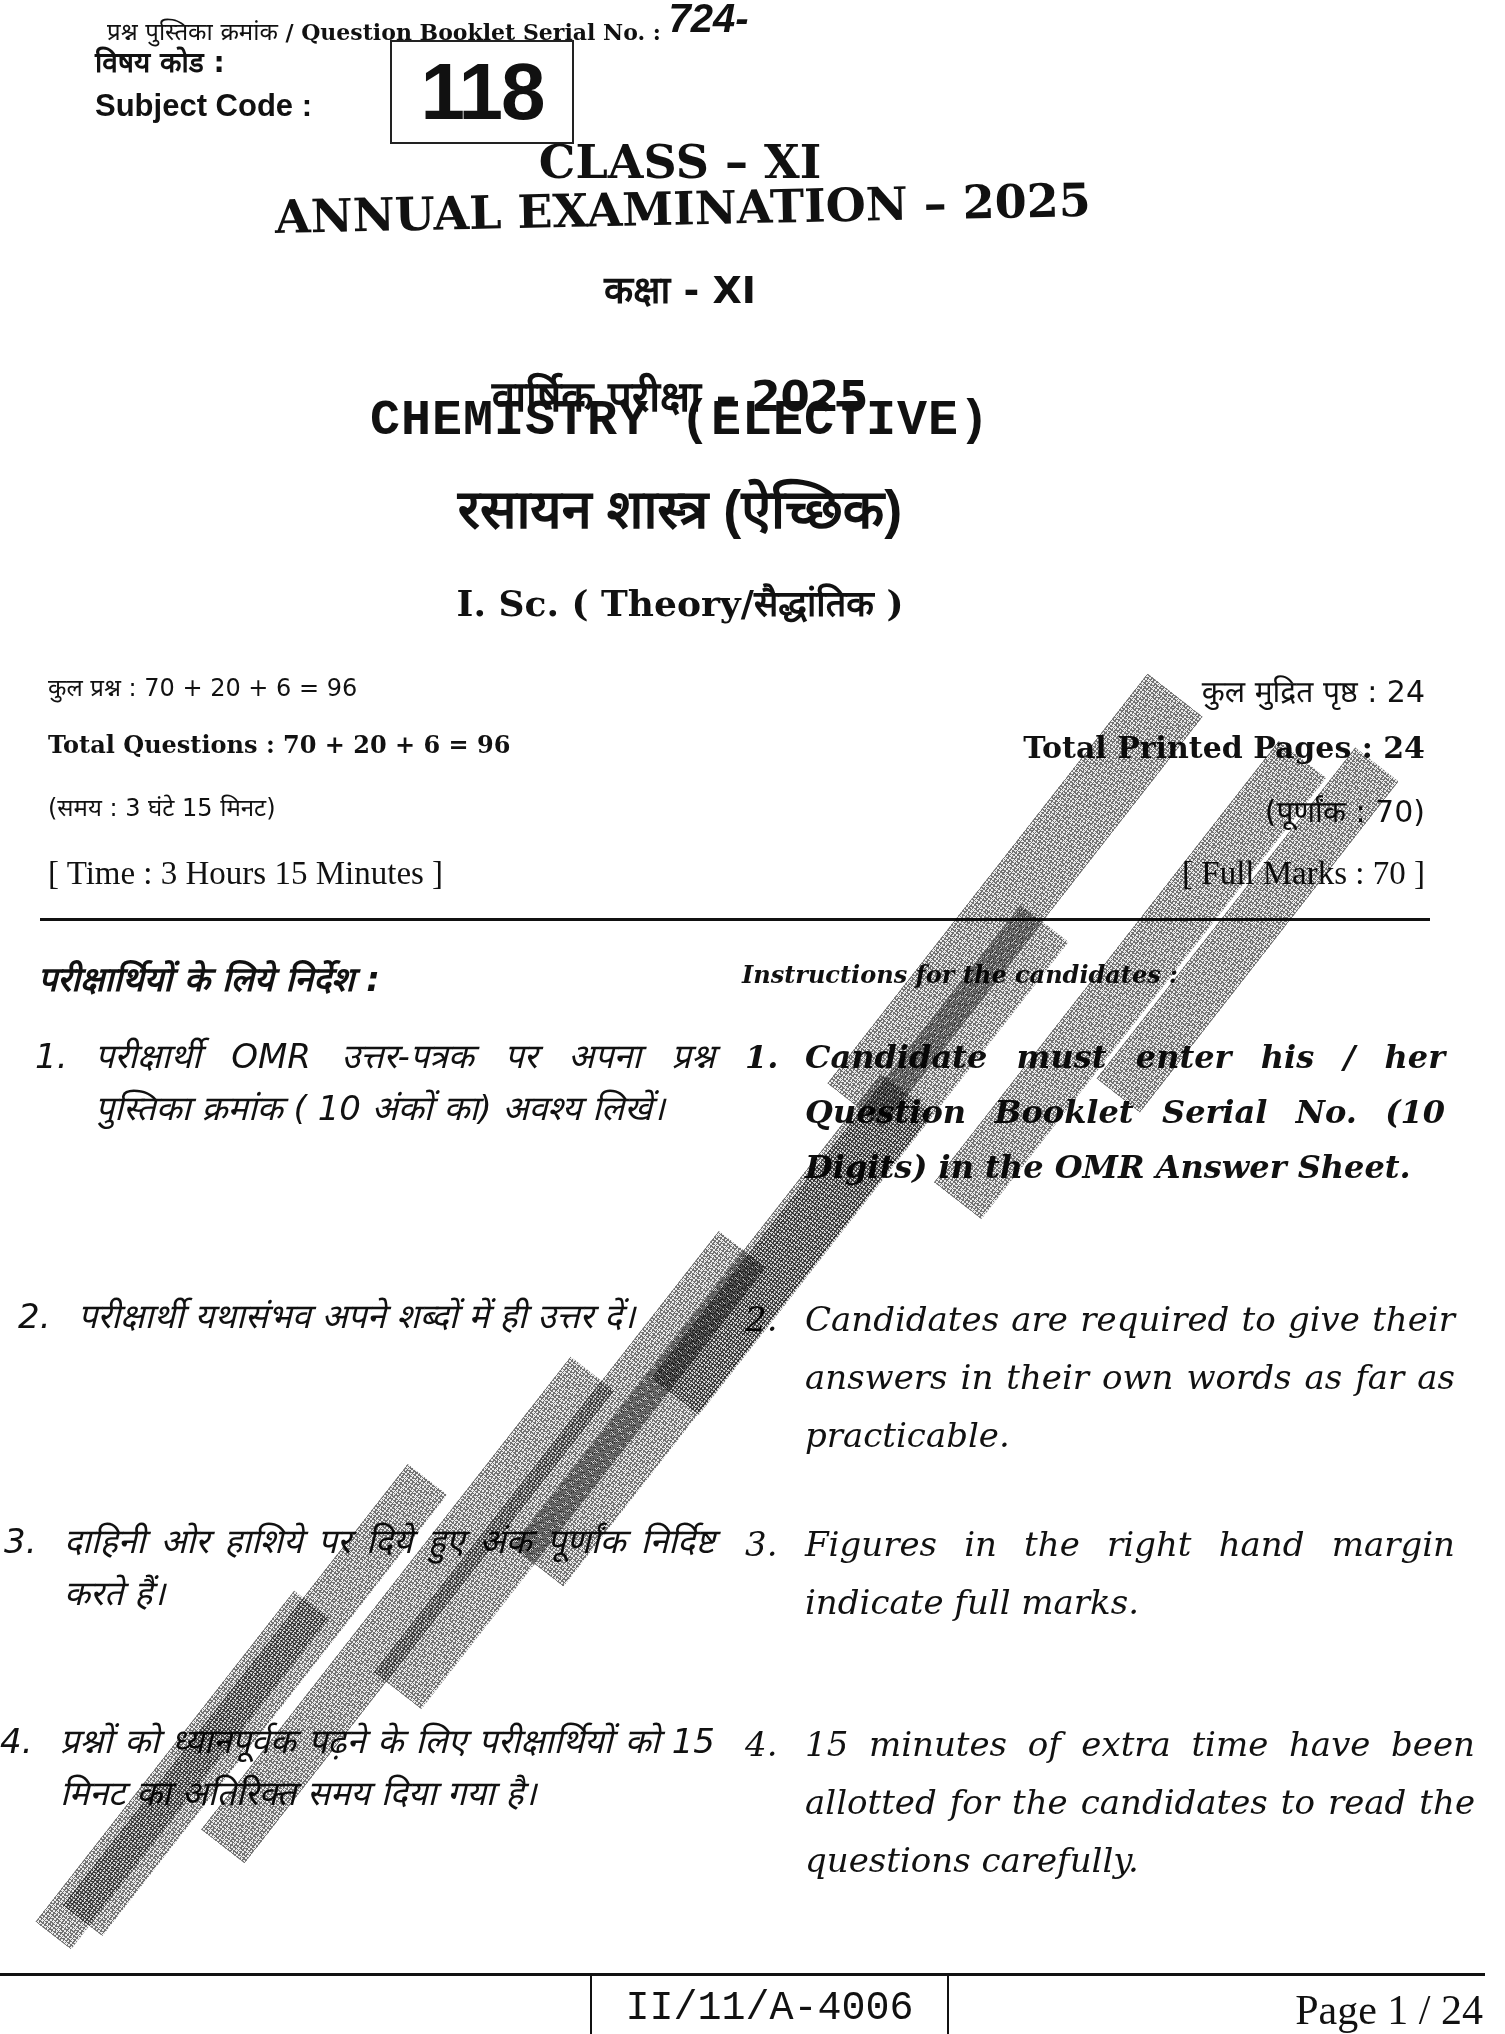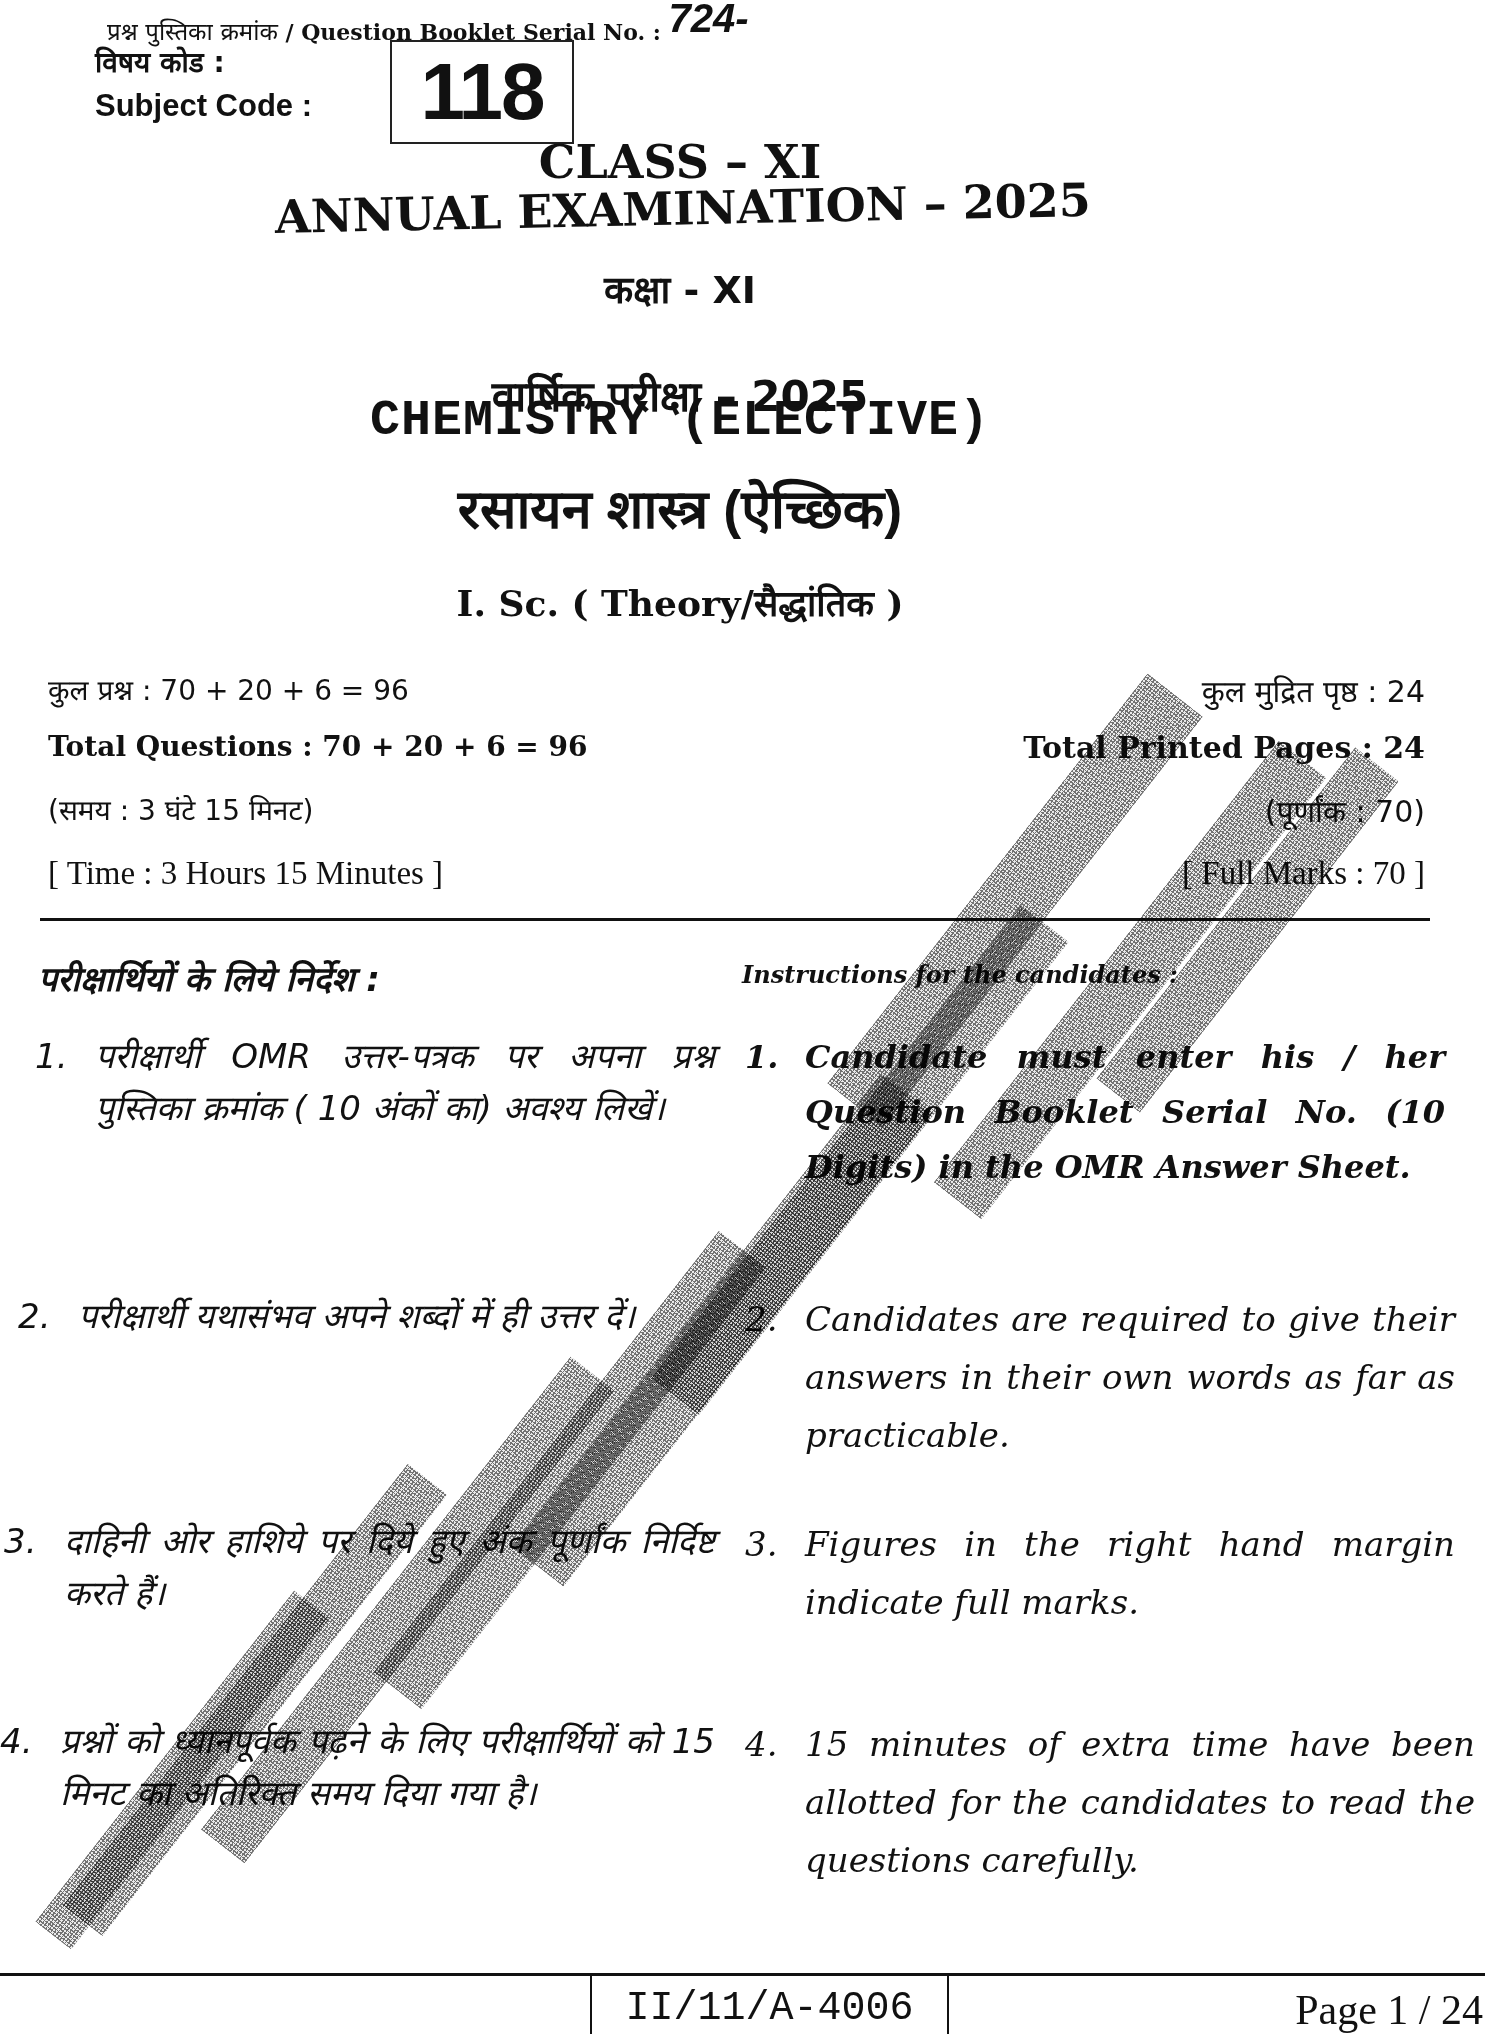--- a/index.html
+++ b/index.html
@@ -17,21 +17,21 @@
   .code-box { top: 40px; left: 390px; width: 180px; height: 100px; border: 2px solid #222; font-family: "Liberation Sans", sans-serif; font-weight: bold; font-size: 80px; line-height: 100px; text-align: center; letter-spacing: -2px; }
 
   .t1 { top: 135px; font-size: 46px; font-weight: bold; font-family: "DejaVu Serif", serif; }
   .t2 { top: 190px; left: 275px; font-size: 46px; font-weight: bold; font-family: "DejaVu Serif", serif; transform: rotate(-1.2deg); transform-origin: left center; }
   .t3 { top: 262px; font-size: 38px; font-weight: bold; font-family: "DejaVu Sans", sans-serif; }
   .t4 { top: 318px; font-size: 42px; font-weight: bold; font-family: "DejaVu Sans", sans-serif; margin-top: 48px; }
   .t5 { top: 392px; font-size: 50px; font-weight: bold; font-family: Liberation Mono, monospace; letter-spacing: 1px; }
   .t6 { top: 470px; font-size: 54px; font-weight: bold; font-family: Liberation Sans, sans-serif; }
   .t7 { top: 578px; font-size: 36px; font-weight: bold; font-family: "DejaVu Serif", serif; }
 
-  .info-l { left: 48px; font-size: 28px; }
+  .info-l { left: 48px; font-size: 24px; }
   .info-r { right: 80px; font-size: 30px; text-align: right; }
   .r1 { top: 670px; font-family: "DejaVu Sans", sans-serif; }
   .r2 { top: 730px; font-family: "DejaVu Serif", serif; font-weight: bold; }
   .r3 { top: 790px; font-family: "DejaVu Sans", sans-serif; }
   .r4 { top: 855px; font-family: "Liberation Serif", serif; font-size: 33px; }
 
   .divider { position: absolute; left: 40px; width: 1390px; top: 918px; height: 0; border-top: 3px solid #111; }
   .ins-head-l { top: 955px; left: 38px; font-family: "DejaVu Sans", sans-serif; font-style: italic; font-weight: bold; font-size: 34px; }
   .ins-head-r { top: 960px; left: 742px; font-family: "DejaVu Serif", serif; font-style: italic; font-weight: bold; font-size: 24px; }
 

